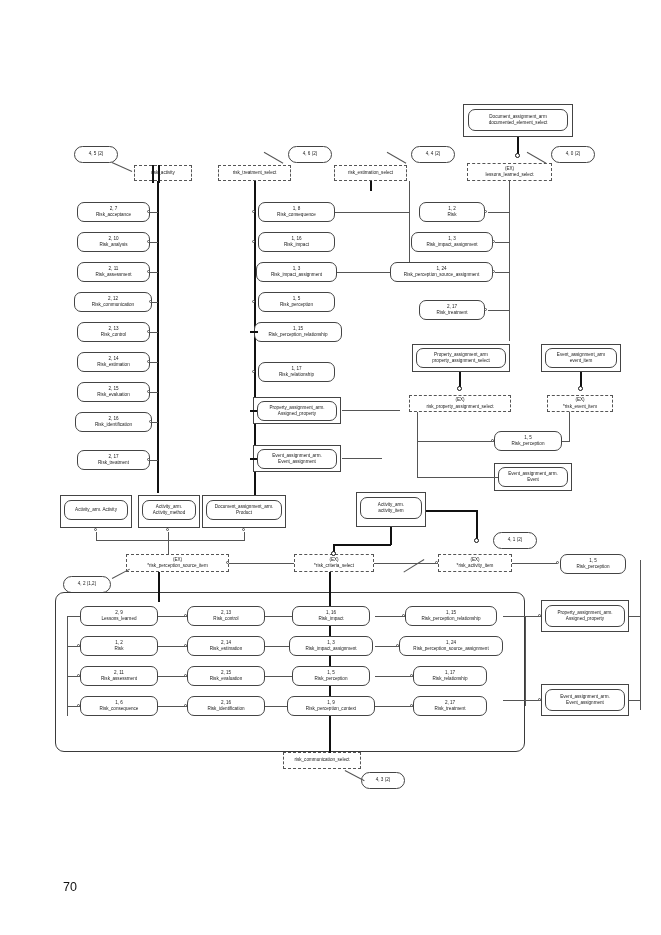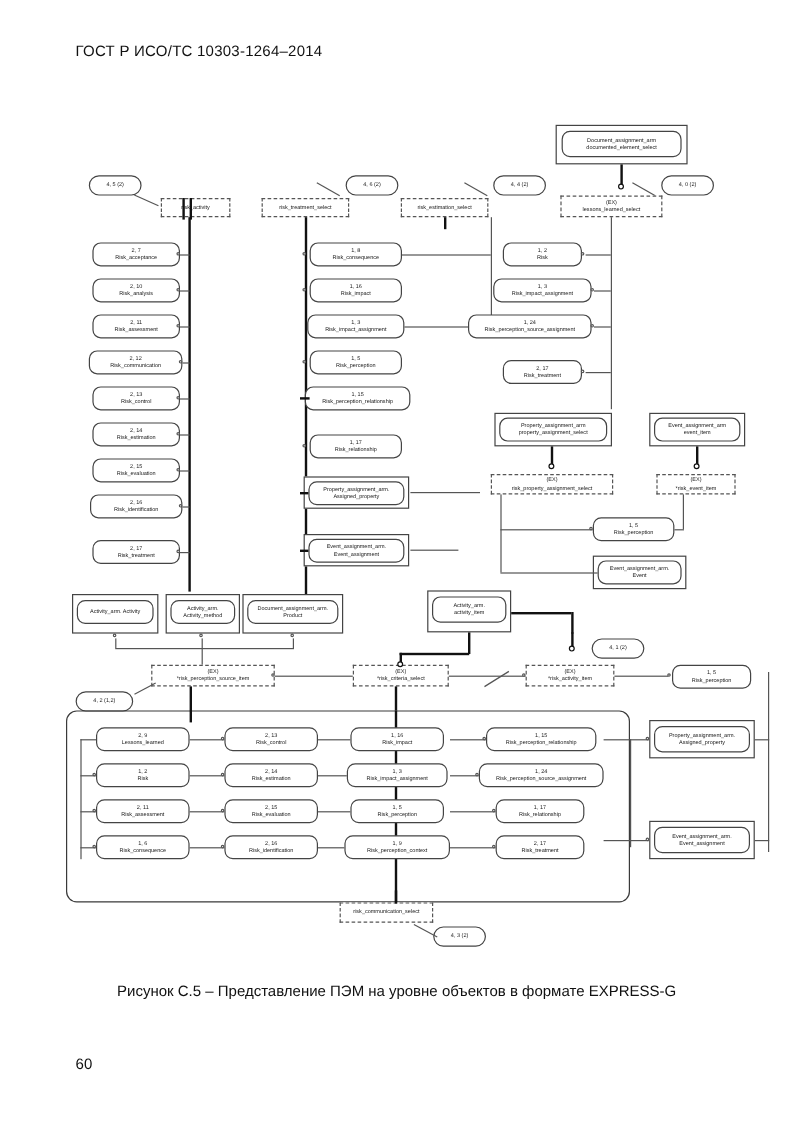--- a/index.html
+++ b/index.html
@@ -33,21 +33,20 @@
   .ocirc{position:absolute;box-sizing:border-box;border:0.7px solid #555;border-radius:50%;
          background:#fff;width:3.4px;height:3.4px;}
   .num{font-size:4.6px;}
   .nm{font-size:4.6px;}
 </style>
 </head>
 <body>
 
 <div class="page">
 
-  <div class="doc-header">ГОСТ Р ИСО/ТС 10303-1264–2014</div>
 
   <div id="diagram">
 
     <div class="schema-box" style="left:463px;top:24px;width:110px;height:33px;"></div>
     <div class="node ent" style="left:468px;top:29px;width:100px;height:22px;">
       <span class="nm">Document_assignment_arm</span>
       <span class="nm">documented_element_select</span>
     </div>
     <div class="ln v thick" style="left:517px;top:57px;height:17px;"></div>
     <div class="circ" style="left:515px;top:73px;"></div>
@@ -457,16 +456,15 @@
       <span>risk_communication_select</span>
     </div>
     <div class="ln v thick" style="left:329px;top:662px;height:11px;"></div>
     <div class="node page-ref" style="left:361px;top:692px;width:44px;height:17px;">
       <span>4, 3 (2)</span>
     </div>
     <div class="ln h" style="left:345px;top:690px;width:22px;transform:rotate(28deg);transform-origin:left center;"></div>
 
   </div>
 
-  <div class="caption-1">Рисунок  С.5 – Представление ПЭМ на уровне объектов в формате EXPRESS-G</div>
-  <div class="page-number">60</div>
+  <div class="page-number">70</div>
 
 </div>
 
 </body></html>

